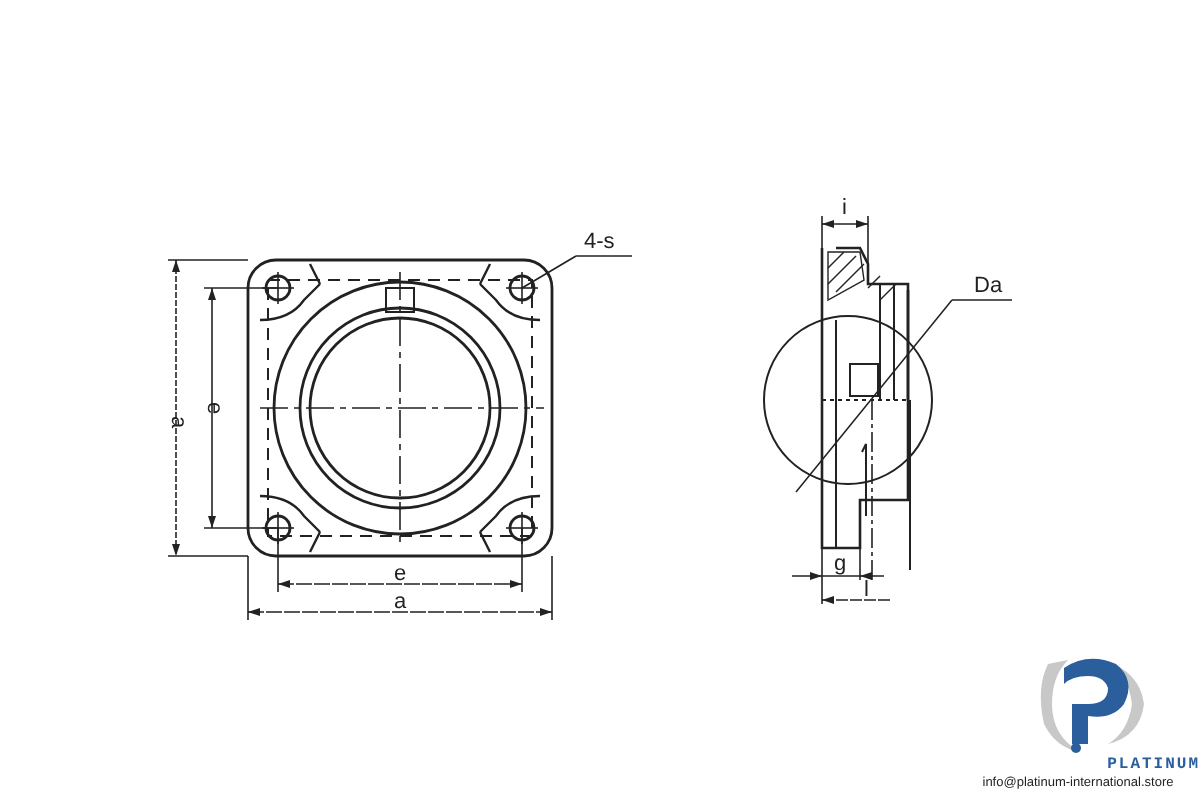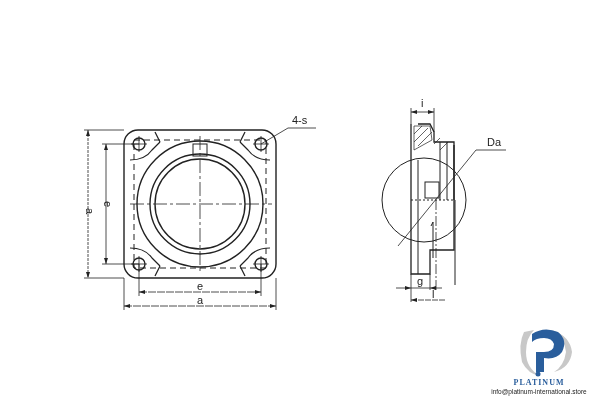--- a/index.html
+++ b/index.html
@@ -1,20 +1,20 @@
 <!DOCTYPE html>
 <html><head>
   <meta charset="utf-8">
   <style>
     html, body { margin: 0; padding: 0; background: #ffffff; }
     body { width: 600px; height: 400px; position: relative; overflow: hidden; font-family: "Liberation Sans", sans-serif; }
     #canvas { position: absolute; left: 0; top: 0; width: 600px; height: 400px; }
     .lbl { font-family: "Liberation Sans", sans-serif; font-size: 11px; fill: #222; }
     .brand { position: absolute; left: 478px; top: 322px; width: 122px; height: 78px; }
-    .brand-name { position: absolute; left: 0; top: 56px; width: 122px; text-align: center; font-family: Liberation Serif, serif; font-weight: bold; font-size: 8px; letter-spacing: 1px; color: #2a5e9c; }
+    .brand-name { position: absolute; left: 0; top: 56px; width: 122px; text-align: right; font-family: Liberation Mono, monospace; font-weight: bold; font-size: 8px; letter-spacing: 1px; color: #2a5e9c; }
     .brand-email { position: absolute; left: 0; top: 66px; width: 122px; text-align: center; font-family: "Liberation Sans", sans-serif; font-size: 6.5px; color: #222; white-space: nowrap; }
   </style>
 </head>
 <body>
 
 <svg id="canvas" viewBox="0 0 600 400" xmlns="http://www.w3.org/2000/svg">
 
   <g stroke="#222" fill="none" stroke-width="1.4">
 
     <rect x="124" y="130" width="152" height="148" rx="14" ry="14"></rect>

